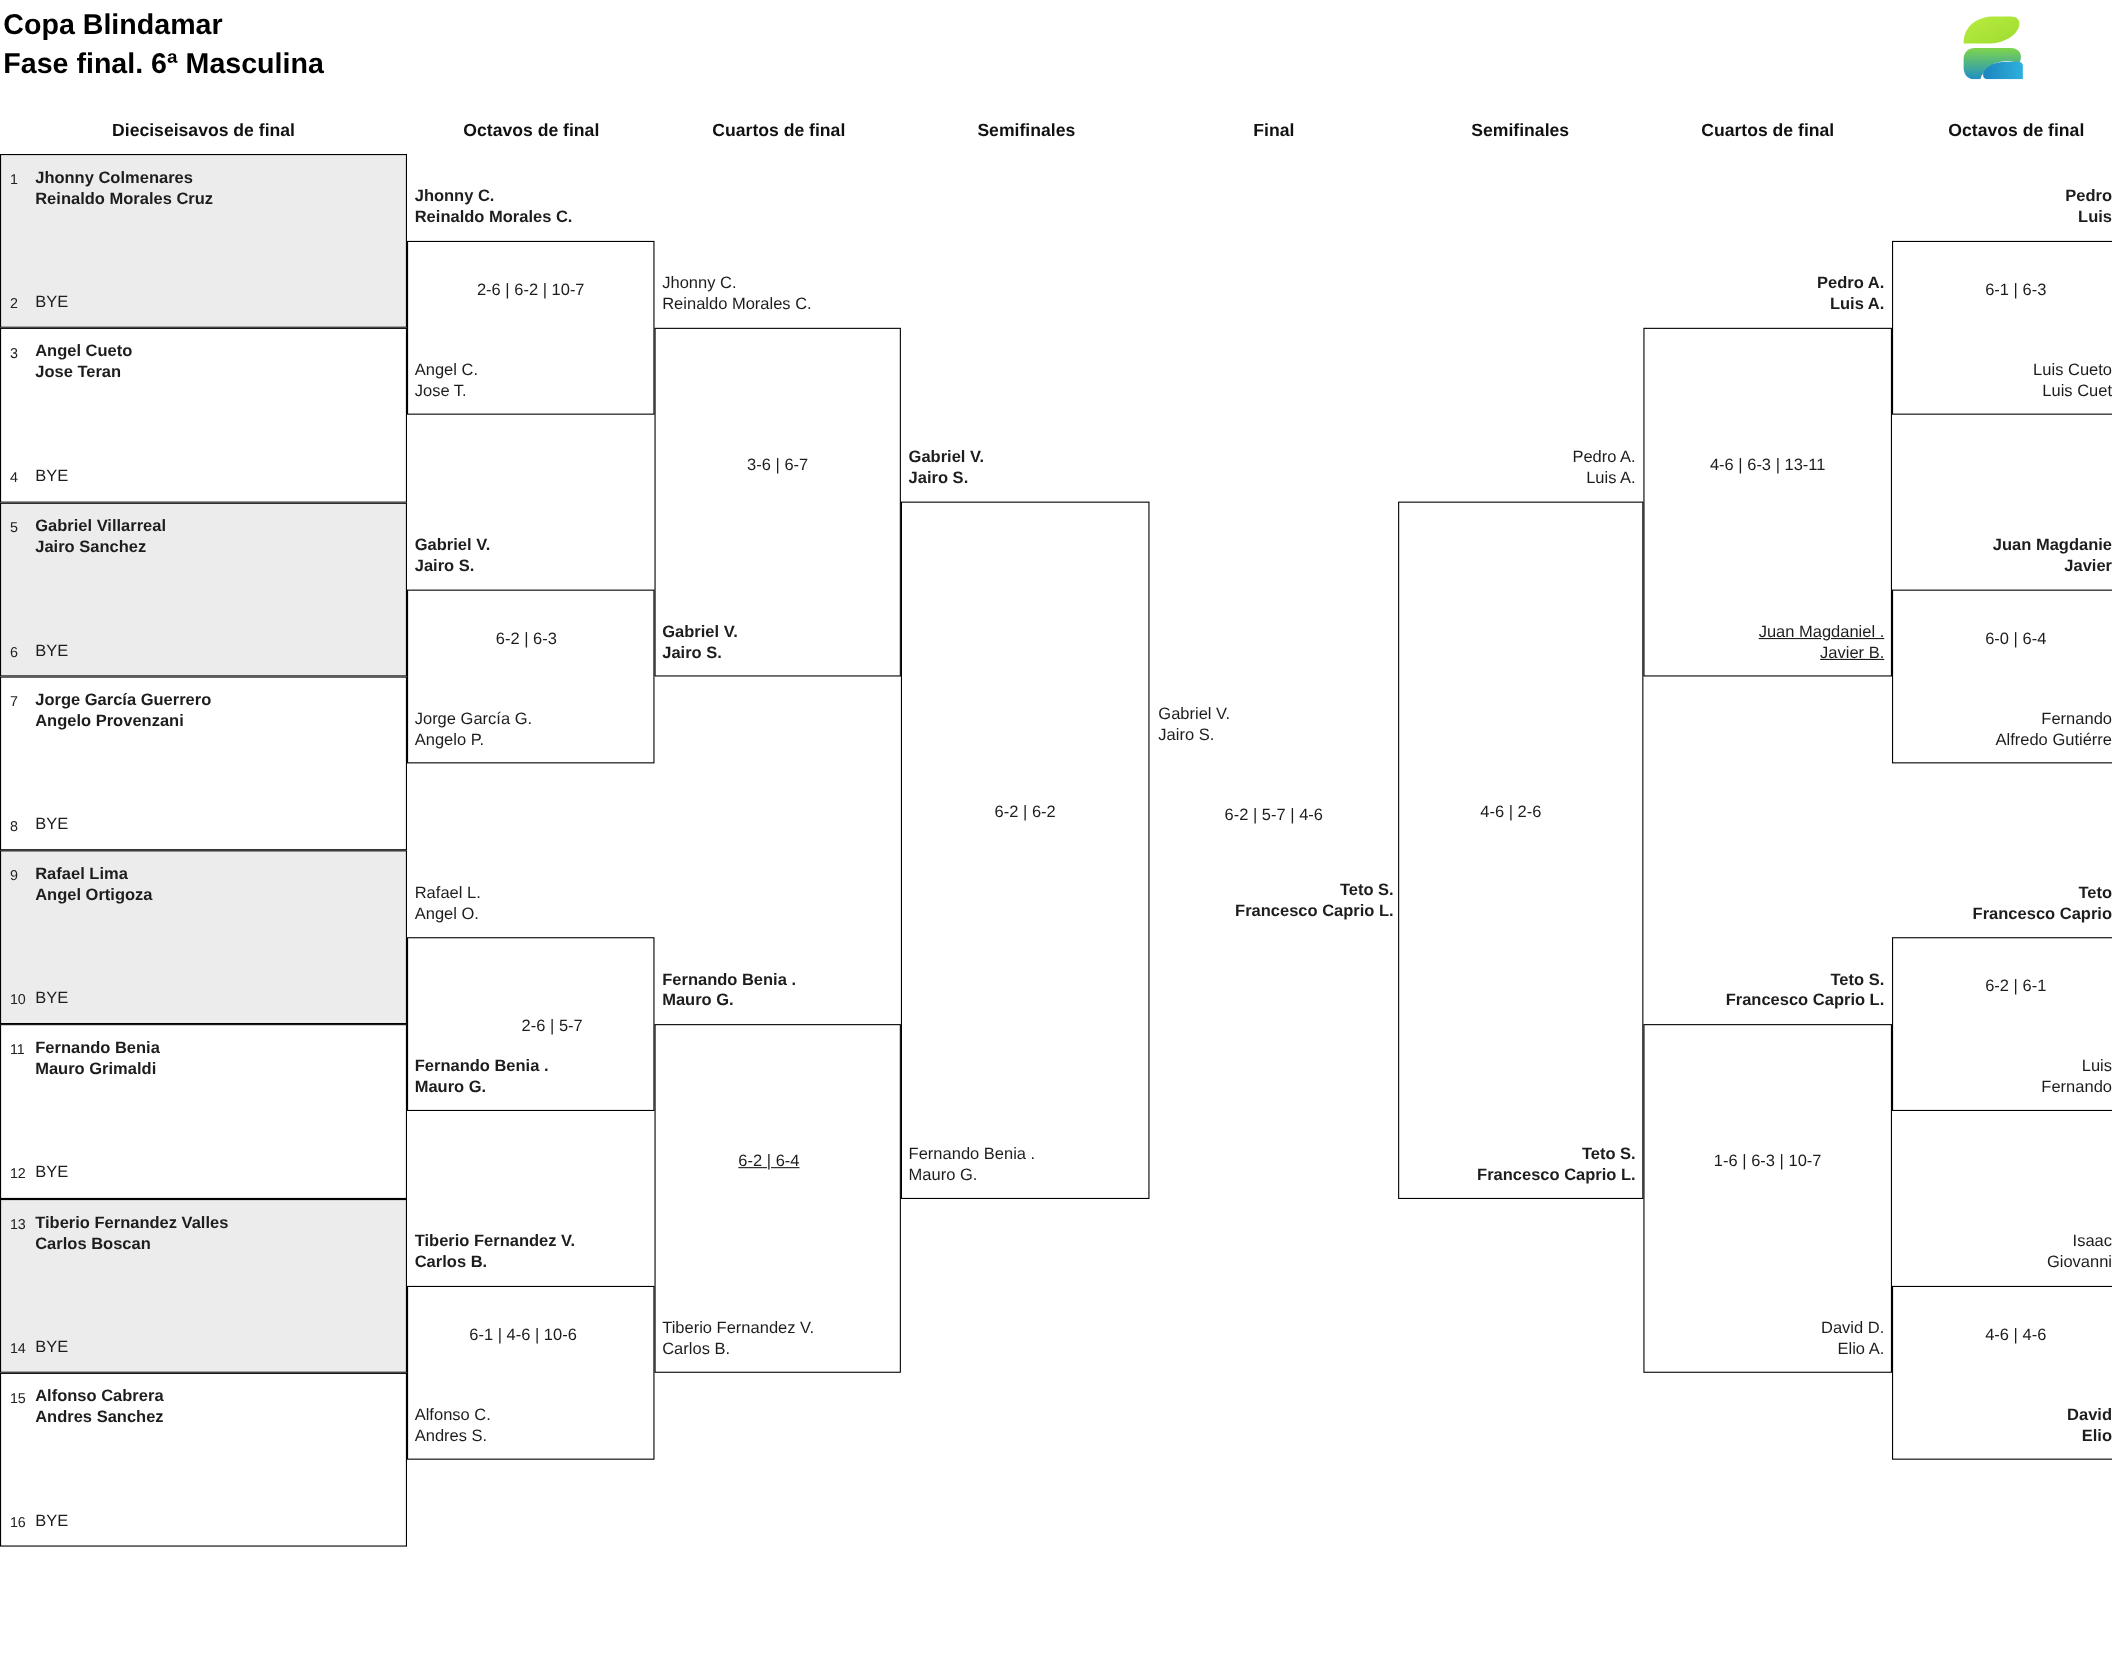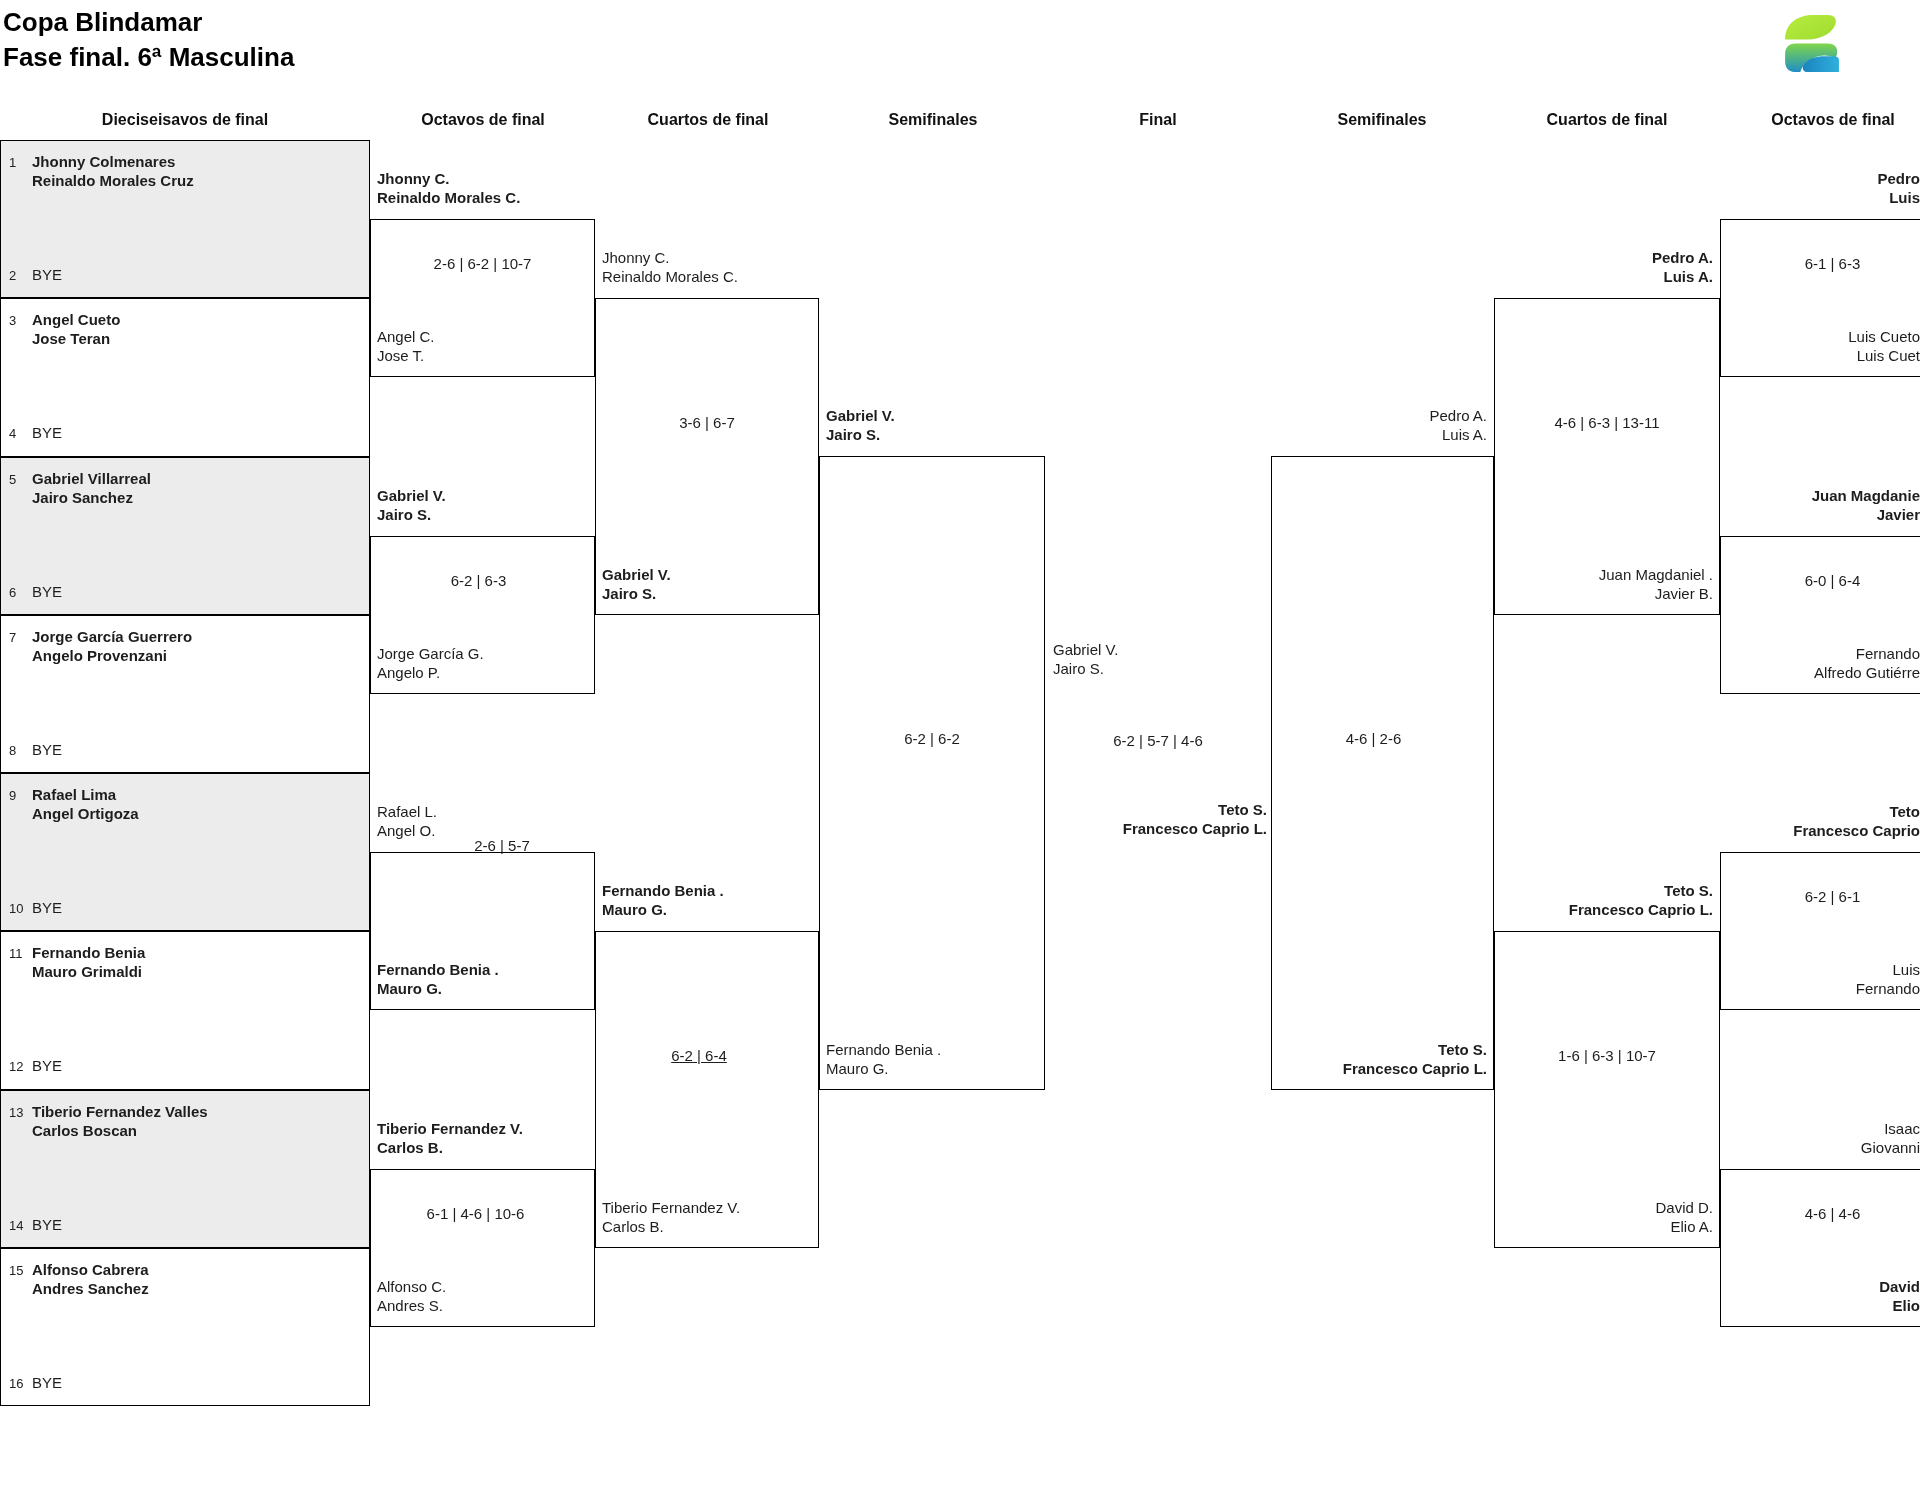--- a/index.html
+++ b/index.html
@@ -196,21 +196,21 @@
       <div class="score" style="left: 370px; width: 217px; top: 571px;">6-2 | 6-3</div>
       <div class="matchbox" style="left: 370px; top: 852px; width: 225px; height: 158px;"></div>
       <div class="team" style="top: 802px; left: 377px;">
         <div>Rafael L.</div>
         <div>Angel O.</div>
       </div>
       <div class="team winner" style="top: 960px; left: 377px;">
         <div>Fernando Benia .</div>
         <div>Mauro G.</div>
       </div>
-      <div class="score" style="left: 370px; width: 264px; top: 836px;">2-6 | 5-7</div>
+      <div class="score" style="left: 370px; width: 264px; top: 923px;">2-6 | 5-7</div>
       <div class="matchbox" style="left: 370px; top: 1169px; width: 225px; height: 158px;"></div>
       <div class="team winner" style="top: 1119px; left: 377px;">
         <div>Tiberio Fernandez V.</div>
         <div>Carlos B.</div>
       </div>
       <div class="team" style="top: 1277px; left: 377px;">
         <div>Alfonso C.</div>
         <div>Andres S.</div>
       </div>
       <div class="score" style="left: 356px; width: 239px; top: 1204px;">6-1 | 4-6 | 10-6</div>
@@ -252,21 +252,21 @@
       <div class="team winner right" style="top: 1040px; right: 433px;">
         <div>Teto S.</div>
         <div>Francesco Caprio L.</div>
       </div>
       <div class="score" style="left: 1271px; width: 205px; top: 729px;">4-6 | 2-6</div>
       <div class="matchbox" style="left: 1494px; top: 298px; width: 226px; height: 317px;"></div>
       <div class="team winner right" style="top: 248px; right: 207px;">
         <div>Pedro A.</div>
         <div>Luis A.</div>
       </div>
-      <div class="team right" style="top: 565px; right: 207px;">
+      <div class="team right" style="top: 565px; right: 207px; text-decoration: underline;">
         <div>Juan Magdaniel .</div>
         <div>Javier B.</div>
       </div>
       <div class="score" style="left: 1494px; width: 226px; top: 413px;">4-6 | 6-3 | 13-11</div>
       <div class="matchbox" style="left: 1494px; top: 931px; width: 226px; height: 317px;"></div>
       <div class="team winner right" style="top: 881px; right: 207px;">
         <div>Teto S.</div>
         <div>Francesco Caprio L.</div>
       </div>
       <div class="team right" style="top: 1198px; right: 207px;">

